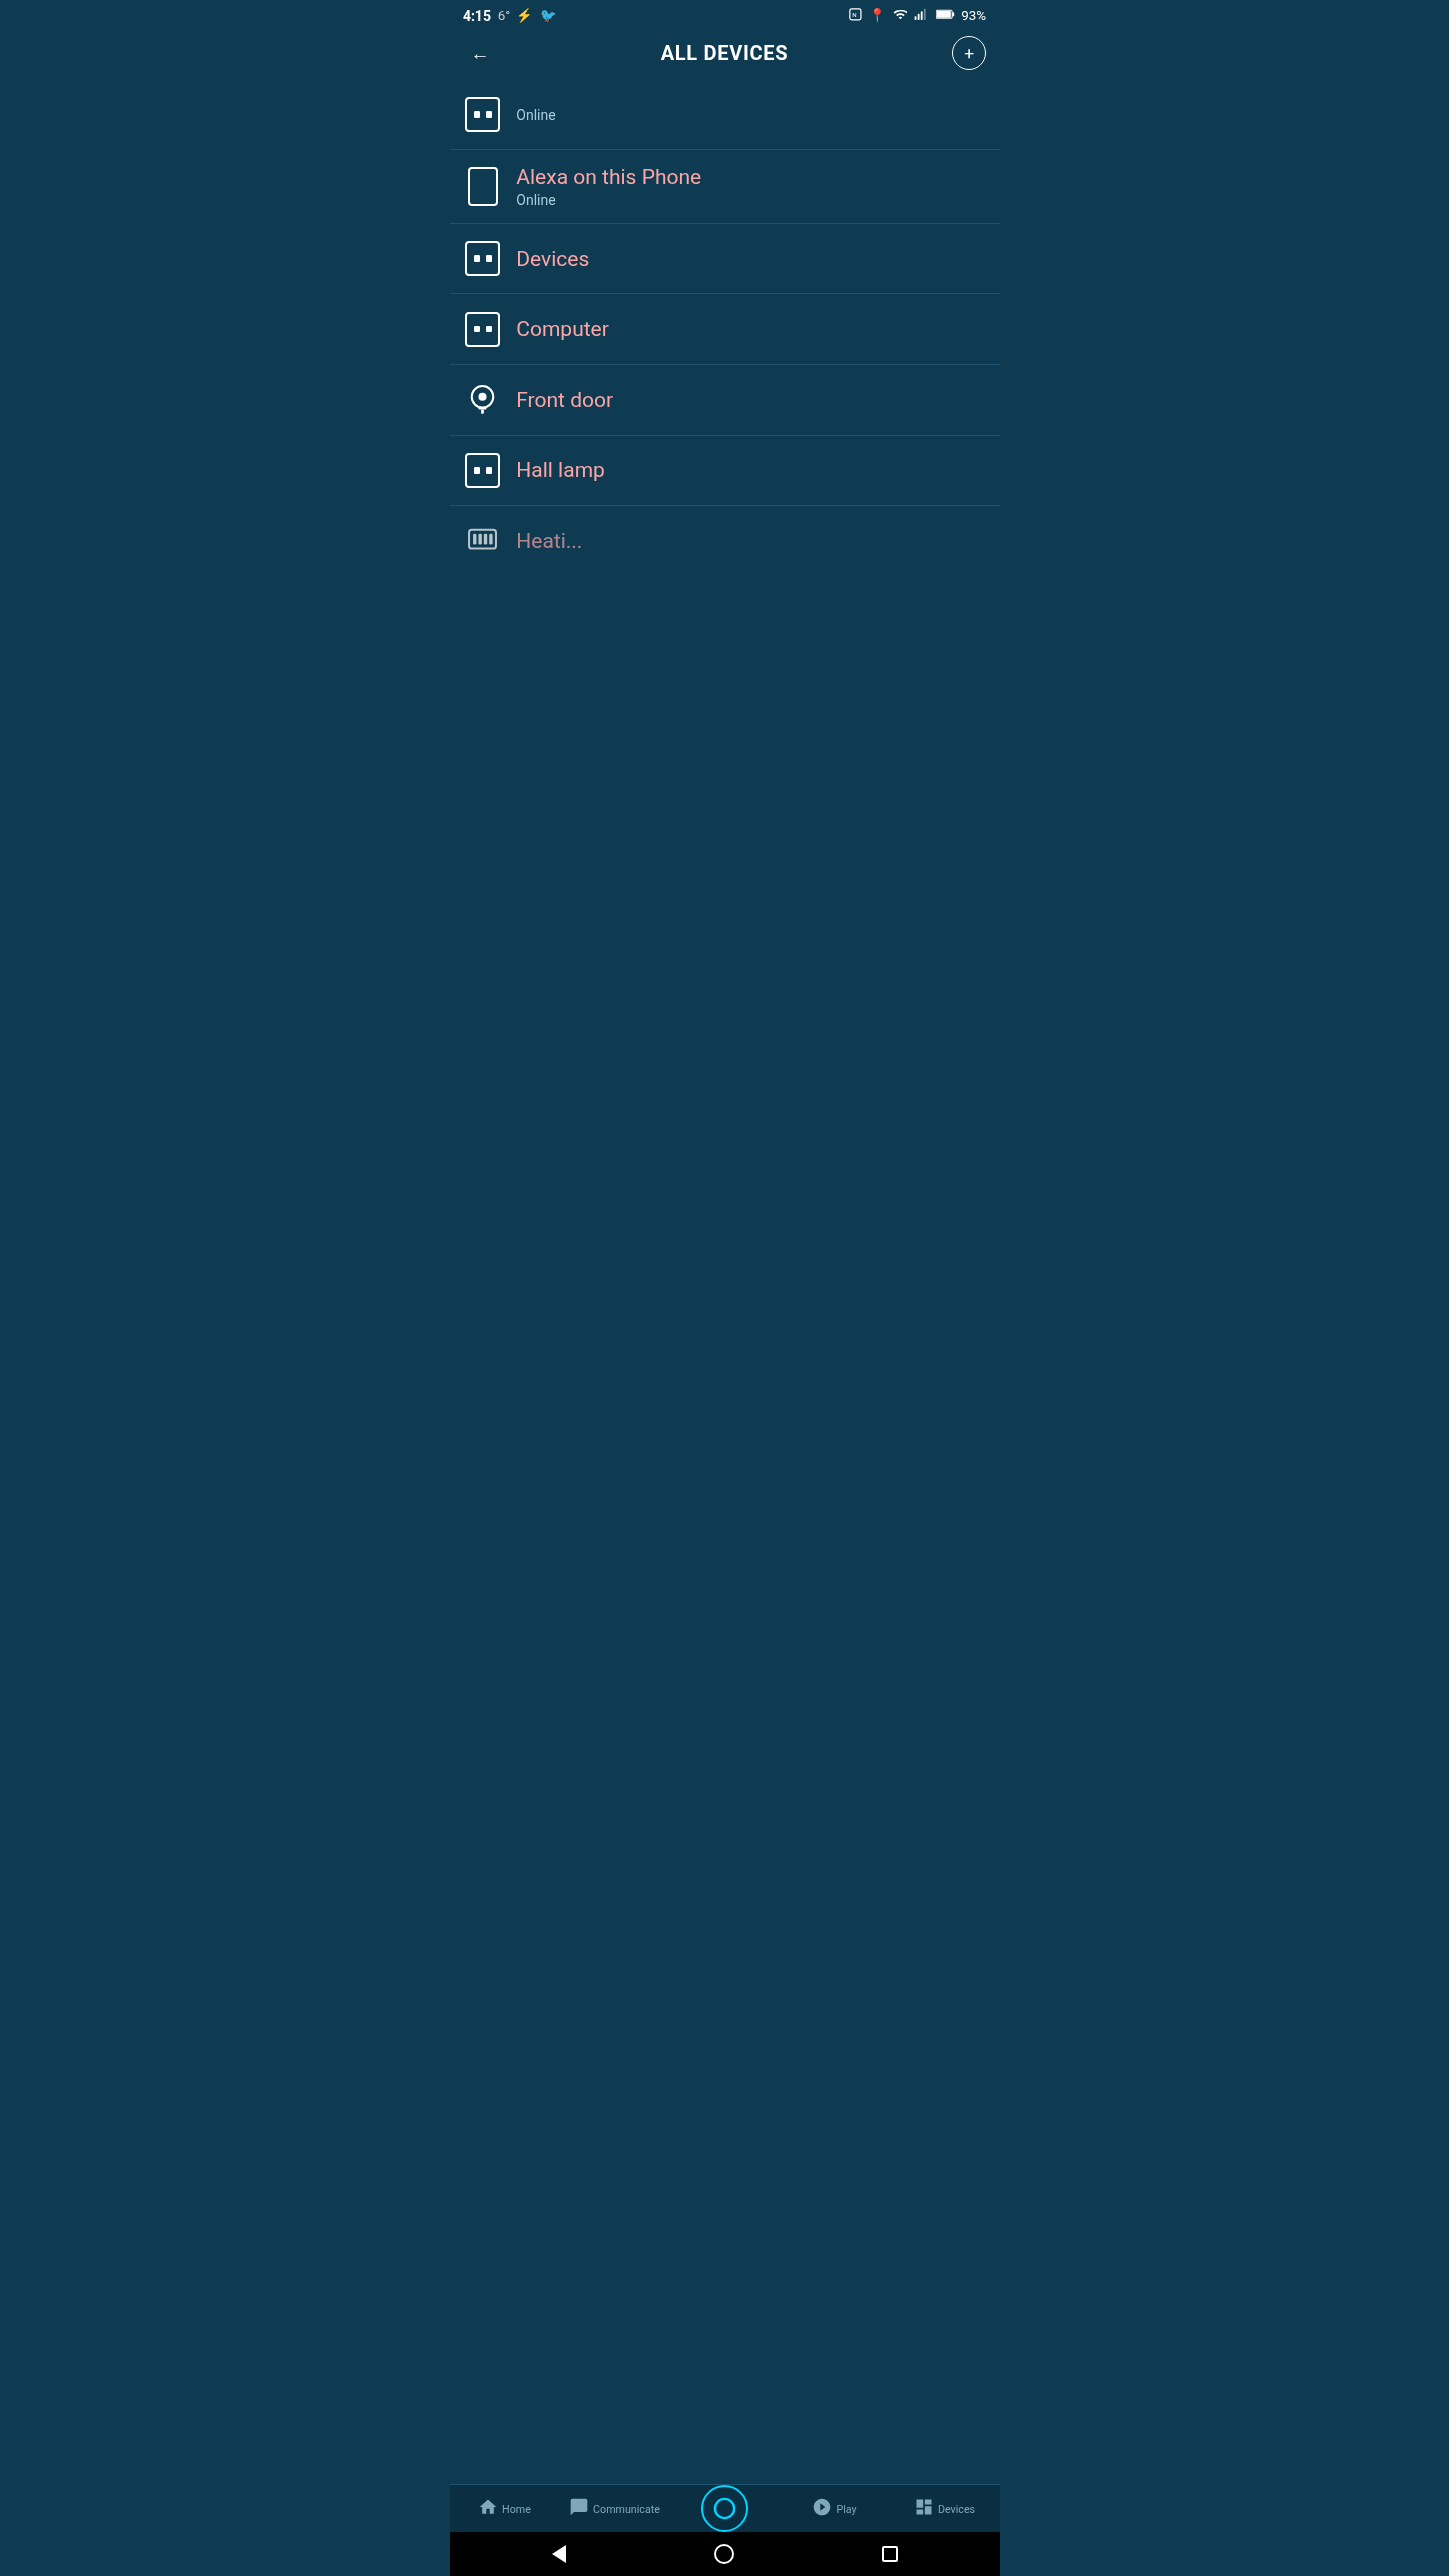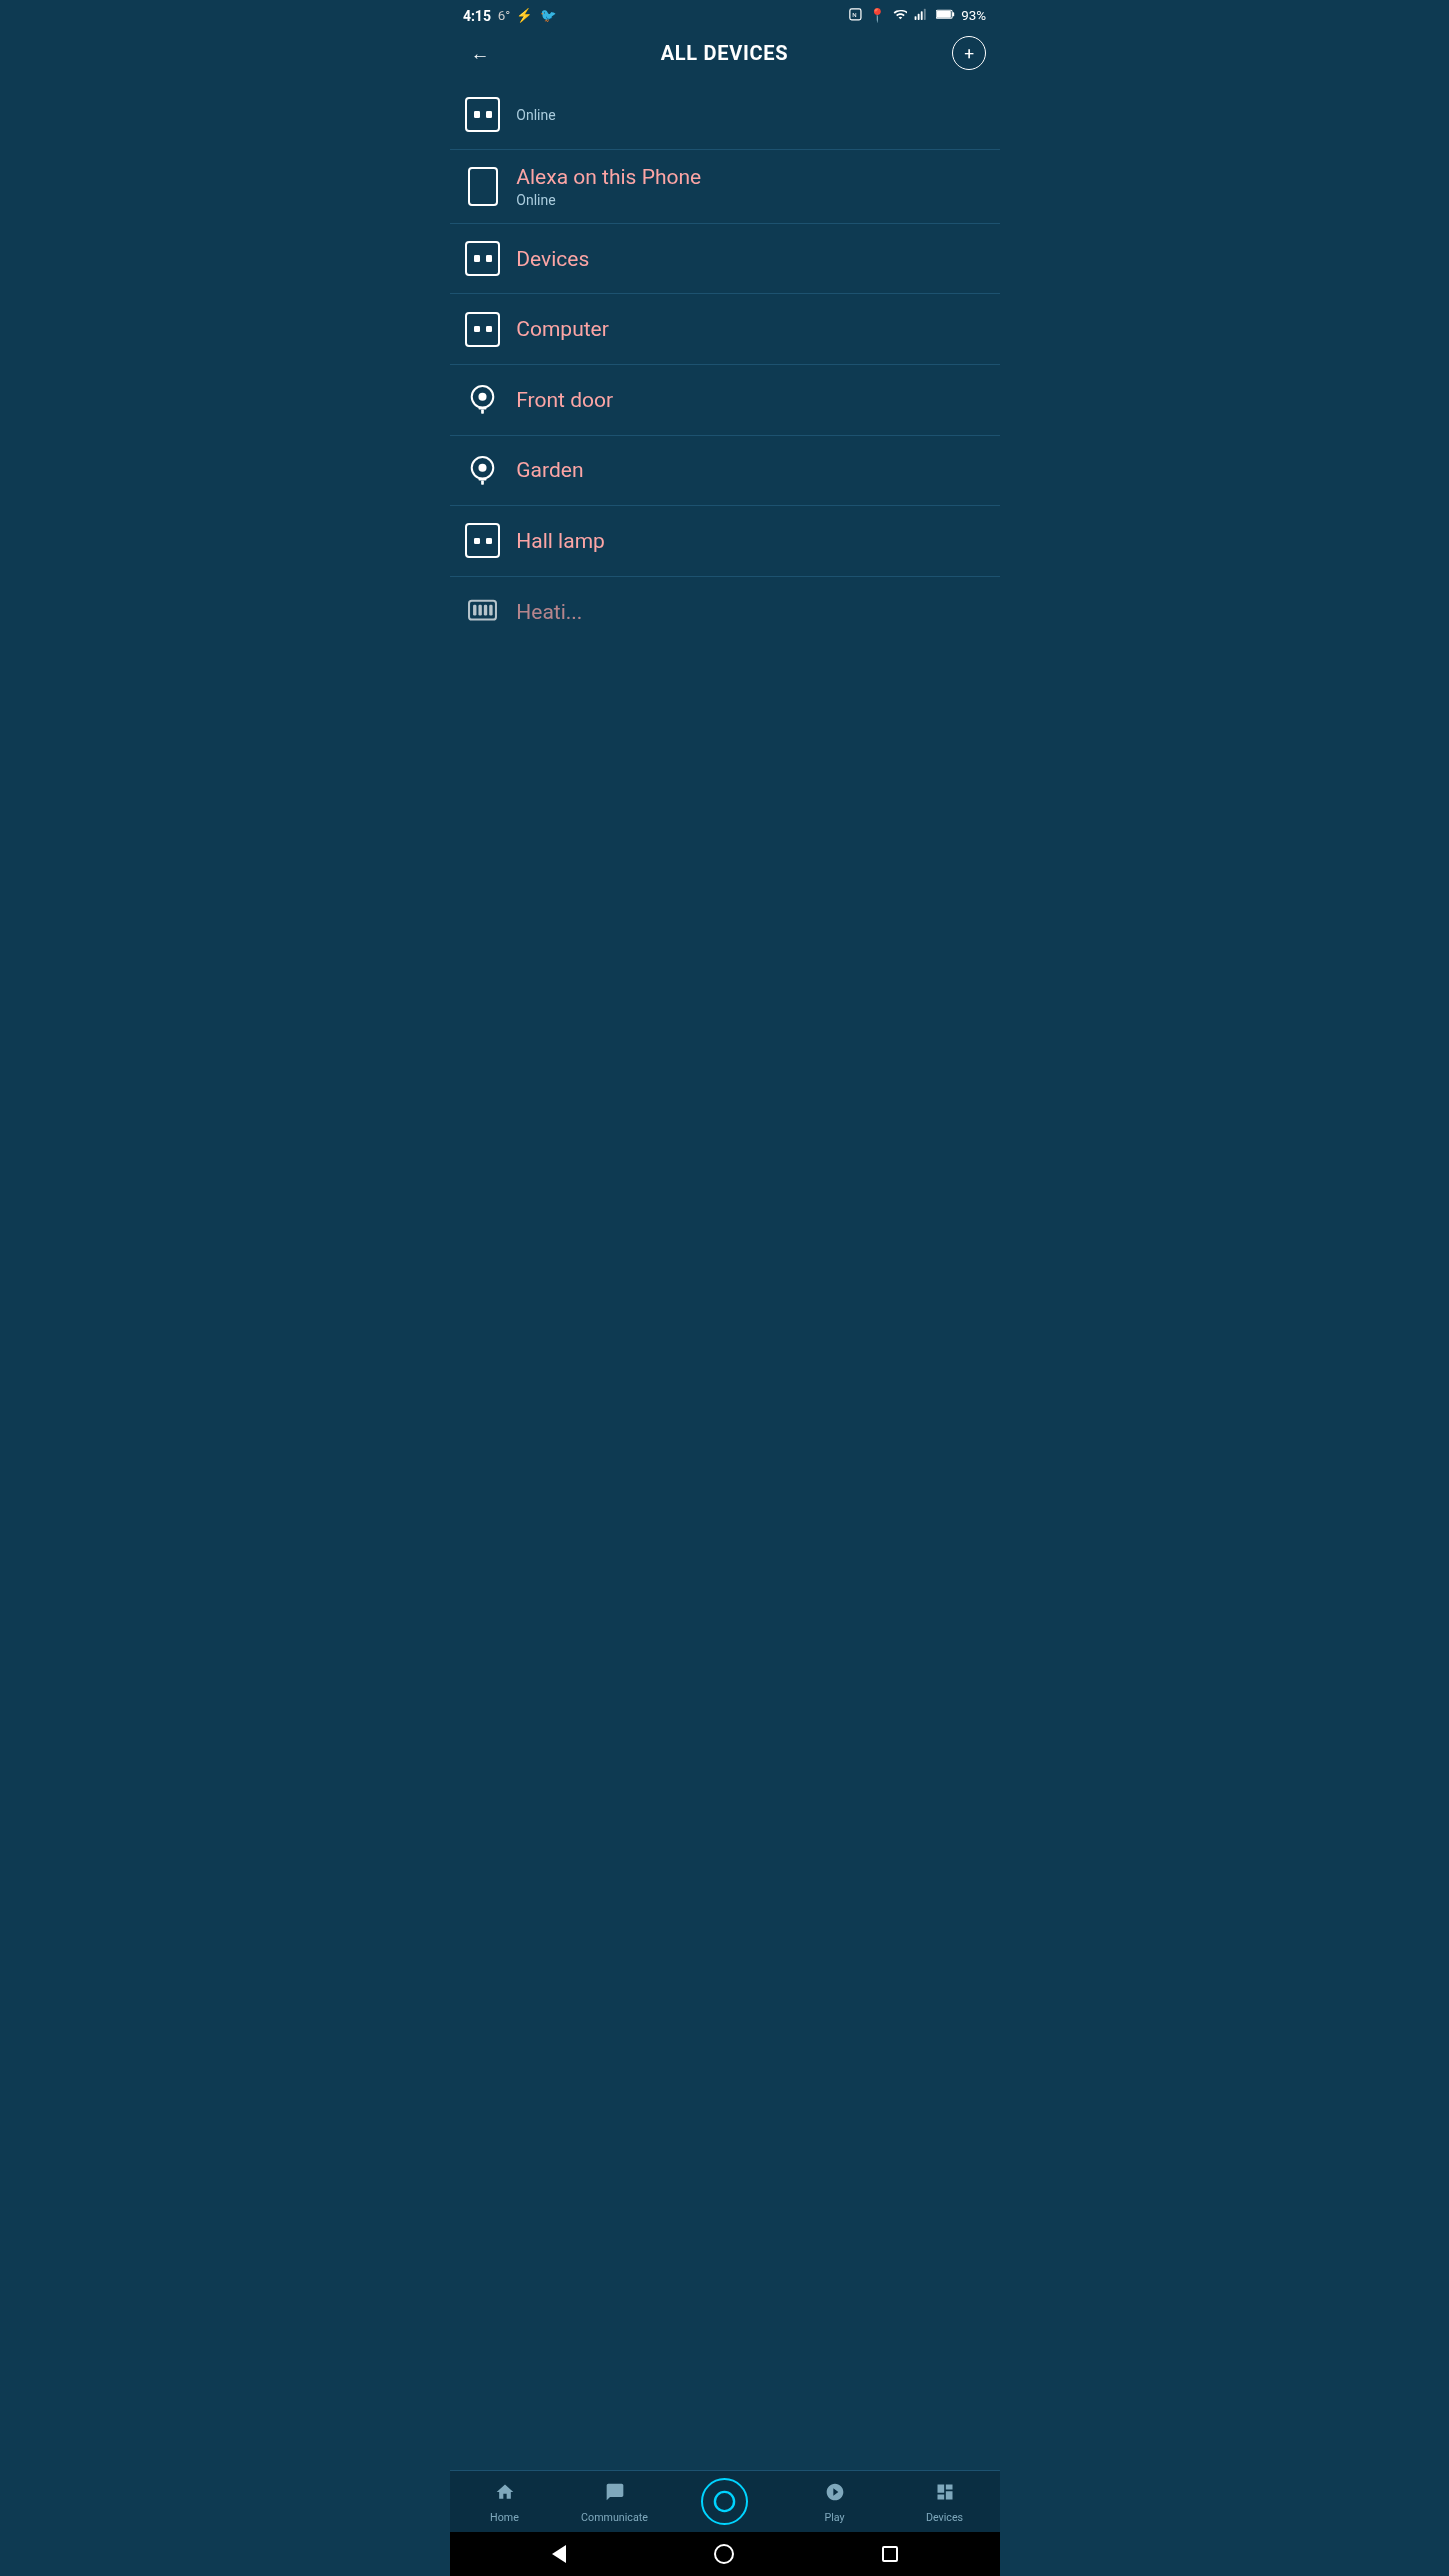--- a/index.html
+++ b/index.html
@@ -158,21 +158,20 @@
       background-color: #0a2e42;
       display: flex;
       align-items: stretch;
       border-top: 0.7px solid #1d5270;
       padding-bottom: 0;
     }
 
     .nav-item {
       flex: 1;
       display: flex;
-      flex-direction: column;
       align-items: center;
       justify-content: center;
       padding: 10.7px 0 8px 0;
       cursor: pointer;
       gap: 4px;
     }
 
     .nav-item.active .nav-icon {
       color: #00d4ff;
     }
@@ -416,33 +415,20 @@
         <circle cx="26" cy="22" r="6" fill="white"></circle>
         <rect x="20" y="38" width="12" height="3" rx="1.5" fill="white"></rect>
         <rect x="24" y="41" width="4" height="6" rx="1" fill="white"></rect>
       </svg>
     </div>
     <div class="device-info">
       <span class="device-name">Front door</span>
     </div>
   </div>
 
-  <div class="device-item">
-    <div class="device-icon">
-      <svg class="camera-svg" viewBox="0 0 52 52" fill="white">
-        <circle cx="26" cy="22" r="16" fill="none" stroke="white" stroke-width="3"></circle>
-        <circle cx="26" cy="22" r="6" fill="white"></circle>
-        <rect x="20" y="38" width="12" height="3" rx="1.5" fill="white"></rect>
-        <rect x="24" y="41" width="4" height="6" rx="1" fill="white"></rect>
-      </svg>
-    </div>
-    <div class="device-info">
-      <span class="device-name">Garden</span>
-    </div>
-  </div>
 
   <div class="device-item">
     <div class="device-icon">
       <div class="smartplug-icon">
         <div class="smartplug-dots">
           <div class="smartplug-dot"></div>
           <div class="smartplug-dot"></div>
         </div>
       </div>
     </div>

